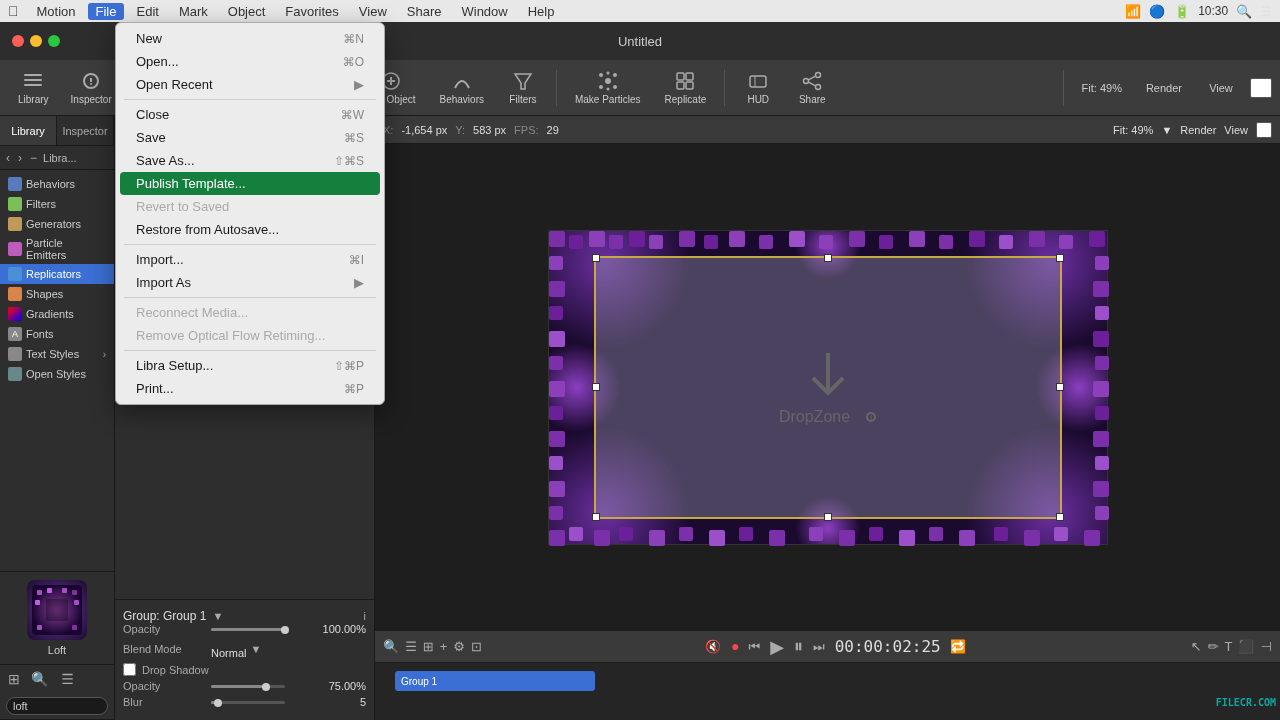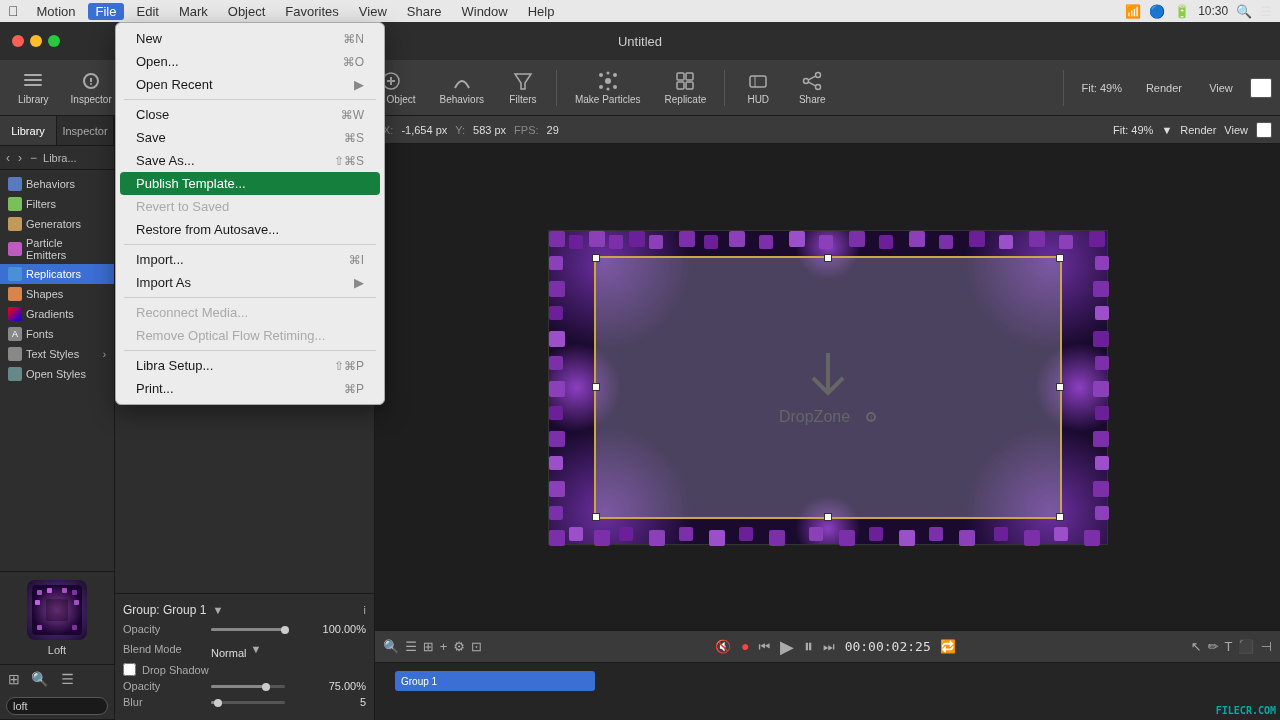--- a/index.html
+++ b/index.html
@@ -314,21 +314,20 @@
     
     .properties-panel {
       border-top: 1px solid #1a1a1a;
       padding: 8px;
       font-size: 11px;
     }
     .prop-header {
       display: flex;
       align-items: center;
       justify-content: space-between;
-      margin-bottom: 6px;
       text-align: center;
     }
     .prop-row {
       display: flex;
       align-items: center;
       margin-bottom: 4px;
       gap: 8px;
     }
     .prop-label {
       color: #aaa;
@@ -506,21 +505,21 @@
     .menu-separator {
       height: 1px;
       background: #ccc;
       margin: 3px 8px;
     }
     .menu-item-arrow { color: #888; }
 
     
     .watermark {
       position: absolute;
-      bottom: 4px;
+      bottom: 12px;
       right: 4px;
       font-size: 10px;
       color: rgba(0,200,200,0.8);
       font-weight: bold;
       font-family: monospace;
     }
   </style>
 </head>
 <body>
 
@@ -975,21 +974,21 @@
         <span style="color:#aaa;cursor:pointer;">⚙</span>
         <span style="color:#aaa;cursor:pointer;">⊡</span>
 
         <div style="flex:1;display:flex;align-items:center;justify-content:center;gap:10px;">
           <span style="color:#aaa;cursor:pointer;">🔇</span>
           <span style="color:#f44;cursor:pointer;">⏺</span>
           <span style="color:#aaa;cursor:pointer;">⏮</span>
           <span style="color:#aaa;cursor:pointer;font-size:18px;">▶</span>
           <span style="color:#aaa;cursor:pointer;font-size:18px;">⏸</span>
           <span style="color:#aaa;cursor:pointer;">⏭</span>
-          <span style="color:#ddd;font-family:monospace;font-size:13px;">00:00:02:25</span>
+          <span style="color:#ddd;font-family:monospace;font-size:16px;">00:00:02:25</span>
           <span style="color:#aaa;cursor:pointer;">🔁</span>
         </div>
 
         <span style="color:#aaa;cursor:pointer;">↖</span>
         <span style="color:#aaa;cursor:pointer;">✏</span>
         <span style="color:#aaa;cursor:pointer;">T</span>
         <span style="color:#aaa;cursor:pointer;">⬛</span>
         <span style="color:#aaa;cursor:pointer;">⊣</span>
       </div>
       <div class="timeline-content">

